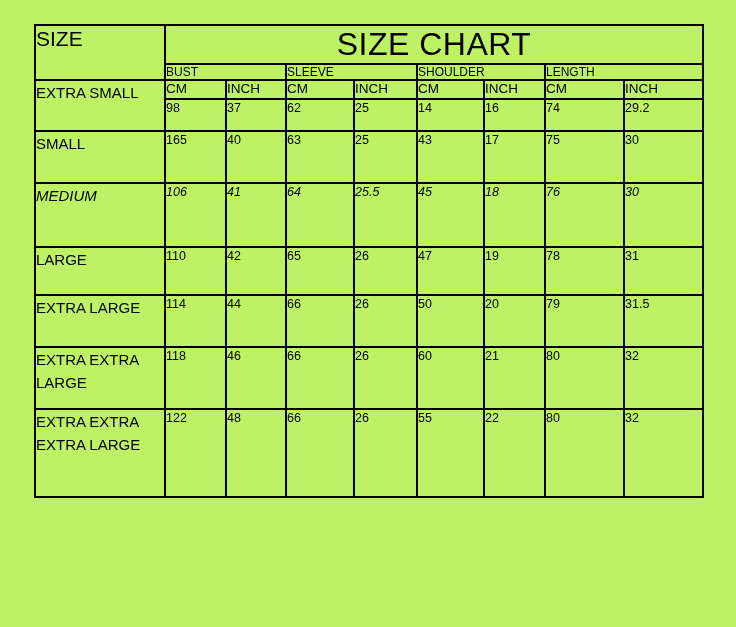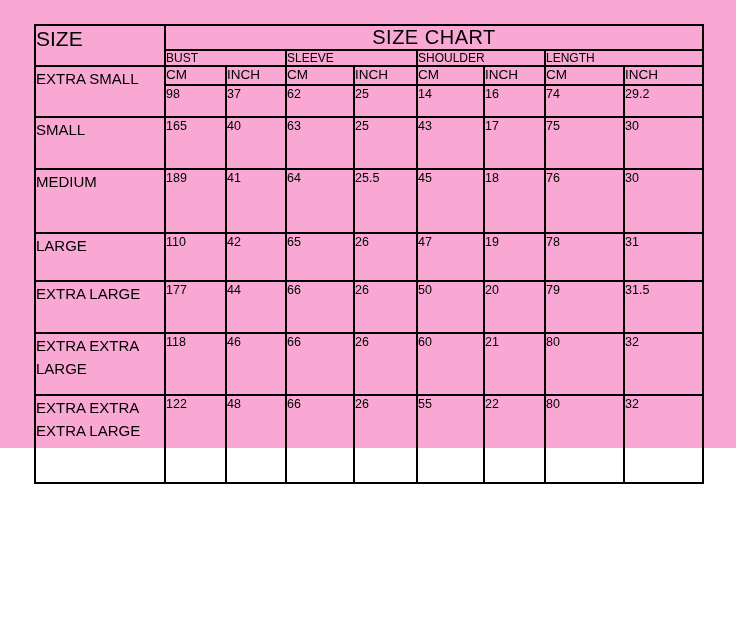--- a/index.html
+++ b/index.html
@@ -11,22 +11,22 @@
     width: 736px;
     height: 627px;
     font-family: "Liberation Sans", sans-serif;
     color: #000000;
     overflow: hidden;
   }
 
   .sheet {
     position: relative;
     width: 736px;
-    height: 448px;
-    background: #f9a8d4;
+    height: 627px;
+    background: #bef264;
   }
 
   table.size-chart {
     position: absolute;
     left: 34px;
     top: 24px;
     width: 668px;
     border-collapse: collapse;
     table-layout: fixed;
   }
@@ -42,21 +42,21 @@
 
   
   .cell-size-label {
     font-size: 21px;
     font-weight: bold;
     padding: 8px 0 8px 7px;
     vertical-align: top;
     line-height: 1.25;
   }
   .cell-chart-title {
-    font-size: 20px;
+    font-size: 32px;
     font-weight: bold;
     text-align: center !important;
     vertical-align: middle;
     letter-spacing: 0.5px;
     padding: 6px 0 8px 0;
   }
 
   
   .cell-group {
     font-size: 12px;
@@ -92,21 +92,21 @@
   col.c2 { width: 60px; }
   col.c3 { width: 68px; }
   col.c4 { width: 63px; }
   col.c5 { width: 67px; }
   col.c6 { width: 61px; }
   col.c7 { width: 79px; }
   col.c8 { width: 79px; }
 
   .row-xs td { height: 30px; }
   .row-s td { height: 50px; margin-top: 33px; }
-  .row-m td { height: 62px; }
+  .row-m td { height: 62px; font-style: italic; }
   .row-l td { height: 46px; }
   .row-xl td { height: 50px; margin-left: 24px; }
   .row-xxl td { height: 60px; }
   .row-xxxl td { height: 86px; }
 </style>
 </head>
 <body>
 
 <div class="sheet">
 
@@ -163,21 +163,21 @@
         <td class="cell-val">63</td>
         <td class="cell-val">25</td>
         <td class="cell-val">43</td>
         <td class="cell-val">17</td>
         <td class="cell-val">75</td>
         <td class="cell-val">30</td>
       </tr>
 
       <tr class="row-m">
         <td class="cell-rowname">MEDIUM</td>
-        <td class="cell-val">189</td>
+        <td class="cell-val">106</td>
         <td class="cell-val">41</td>
         <td class="cell-val">64</td>
         <td class="cell-val">25.5</td>
         <td class="cell-val">45</td>
         <td class="cell-val">18</td>
         <td class="cell-val">76</td>
         <td class="cell-val">30</td>
       </tr>
 
       <tr class="row-l">
@@ -187,21 +187,21 @@
         <td class="cell-val">65</td>
         <td class="cell-val">26</td>
         <td class="cell-val">47</td>
         <td class="cell-val">19</td>
         <td class="cell-val">78</td>
         <td class="cell-val">31</td>
       </tr>
 
       <tr class="row-xl">
         <td class="cell-rowname">EXTRA LARGE</td>
-        <td class="cell-val">177</td>
+        <td class="cell-val">114</td>
         <td class="cell-val">44</td>
         <td class="cell-val">66</td>
         <td class="cell-val">26</td>
         <td class="cell-val">50</td>
         <td class="cell-val">20</td>
         <td class="cell-val">79</td>
         <td class="cell-val">31.5</td>
       </tr>
 
       <tr class="row-xxl">

